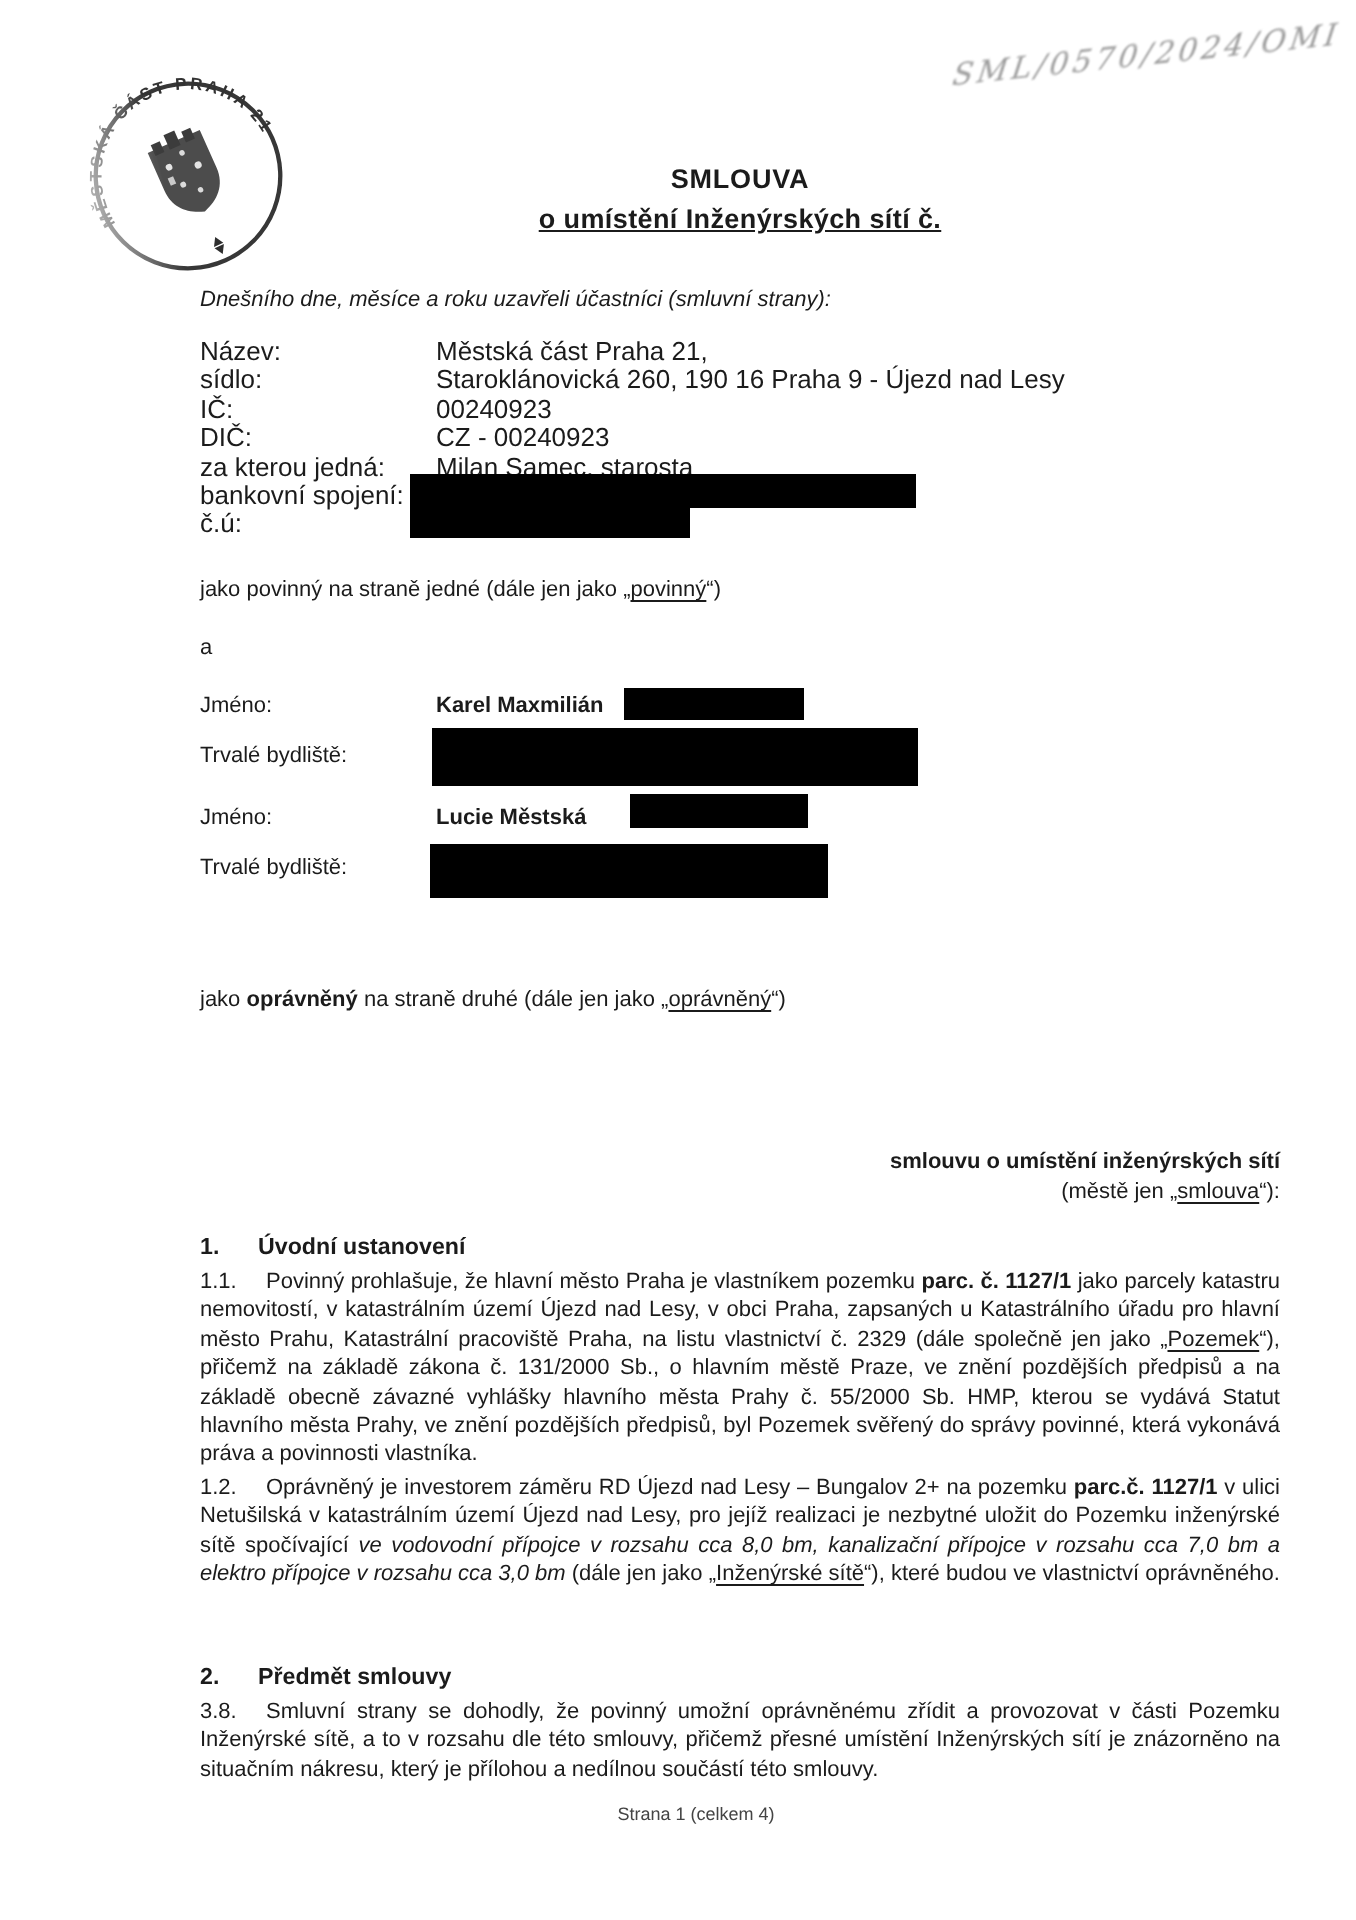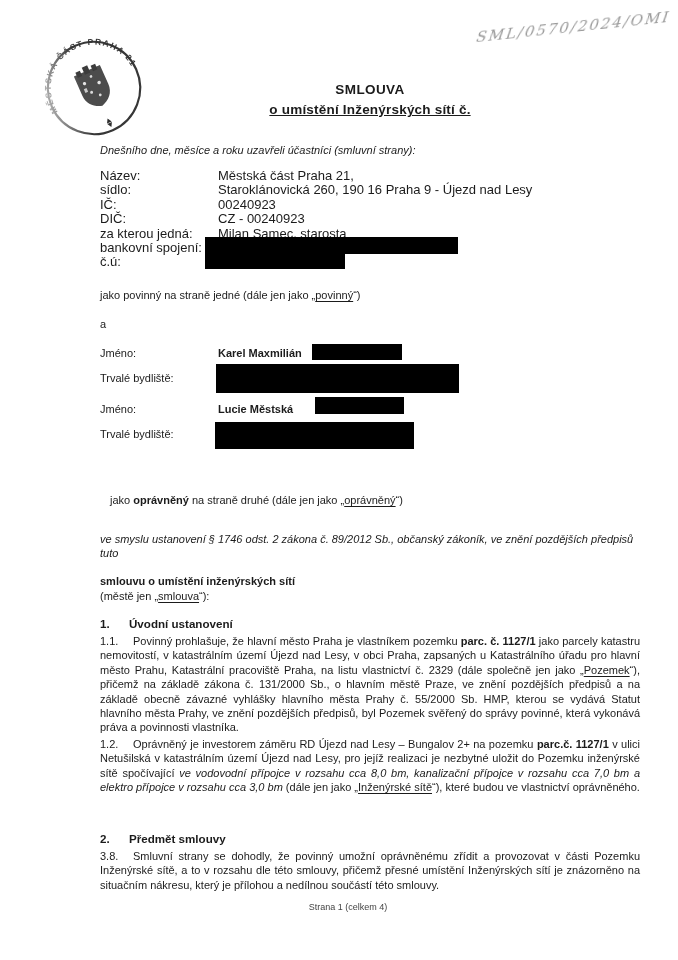--- a/index.html
+++ b/index.html
@@ -34,21 +34,21 @@
   
   .fields{left:100px;top:169px;width:540px;}
   .frow{display:flex;font-size:13px;line-height:14.4px;}
   .flabel{width:118px;flex:0 0 118px;}
   .redact{background:#000;}
   
   .para{left:100px;width:540px;text-align:justify;margin:0;}
   .pnum{display:inline-block;width:33px;font-weight:normal;}
   .hnum{display:inline-block;width:29px;}
   .heading{font-weight:bold;font-size:11.6px;}
-  .center{text-align:left;}
+  .center{text-align:right;}
   .footer{font-size:9px;color:#444;transform:translateX(-50%);white-space:nowrap;}
 </style>
 </head>
 <body>
 
 <div class="page">
 
   <div class="abs handwritten">SML/0570/2024/OMI</div>
 
   <div class="abs stamp">
@@ -126,23 +126,22 @@
   <div class="abs t" style="left:100px;top:371px;">Trvalé bydliště:</div>
   <div class="abs redact" style="left:216px;top:364px;width:243px;height:29px;"></div>
 
   <div class="abs t" style="left:100px;top:402px;">Jméno:</div>
   <div class="abs t bold" style="left:218px;top:402px;">Lucie Městská</div>
   <div class="abs redact" style="left:315px;top:397px;width:89px;height:17px;"></div>
 
   <div class="abs t" style="left:100px;top:427px;">Trvalé bydliště:</div>
   <div class="abs redact" style="left:215px;top:422px;width:199px;height:27px;"></div>
 
-  <div class="abs t" style="left:110px;top:493px;text-align:right;"><span>jako </span><b>oprávněný</b><span> na straně druhé (dále jen jako „</span><u>oprávněný</u><span>“)</span></div>
+  <div class="abs t" style="left:100px;top:493px;text-align:right;"><span>jako </span><b>oprávněný</b><span> na straně druhé (dále jen jako „</span><u>oprávněný</u><span>“)</span></div>
 
-  <div class="abs t italic" style="left:100px;top:532px;width:540px;">ve smyslu ustanovení § 1746 odst. 2 zákona č. 89/2012 Sb., občanský zákoník, ve znění pozdějších předpisů tuto</div>
 
   <div class="abs t center bold" style="left:100px;top:574px;width:540px;">smlouvu o umístění inženýrských sítí</div>
   <div class="abs t center" style="left:100px;top:589px;width:540px;"><span>(městě jen „</span><u>smlouva</u><span>“):</span></div>
 
   <div class="abs t heading" style="left:100px;top:617px;"><span class="hnum">1.</span><span>Úvodní ustanovení</span></div>
 
   <p class="abs t para" style="top:634px;"><span class="pnum">1.1.</span><span>Povinný prohlašuje, že hlavní město Praha je vlastníkem pozemku </span><b>parc. č. 1127/1</b><span> jako parcely katastru nemovitostí, v katastrálním území Újezd nad Lesy, v obci Praha, zapsaných u Katastrálního úřadu pro hlavní město Prahu, Katastrální pracoviště Praha, na listu vlastnictví č. 2329 (dále společně jen jako „</span><u>Pozemek</u><span>“), přičemž na základě zákona č. 131/2000 Sb., o hlavním městě Praze, ve znění pozdějších předpisů a na základě obecně závazné vyhlášky hlavního města Prahy č. 55/2000 Sb. HMP, kterou se vydává Statut hlavního města Prahy, ve znění pozdějších předpisů, byl Pozemek svěřený do správy povinné, která vykonává práva a povinnosti vlastníka.</span></p>
 
   <p class="abs t para" style="top:737px;"><span class="pnum">1.2.</span><span>Oprávněný je investorem záměru RD Újezd nad Lesy – Bungalov 2+ na pozemku </span><b>parc.č. 1127/1</b><span> v ulici Netušilská v katastrálním území Újezd nad Lesy, pro jejíž realizaci je nezbytné uložit do Pozemku inženýrské sítě spočívající </span><i>ve vodovodní přípojce v rozsahu cca 8,0 bm, kanalizační přípojce v rozsahu cca 7,0 bm a elektro přípojce v rozsahu cca 3,0 bm</i><span> (dále jen jako „</span><u>Inženýrské sítě</u><span>“), které budou ve vlastnictví oprávněného.</span></p>
 

